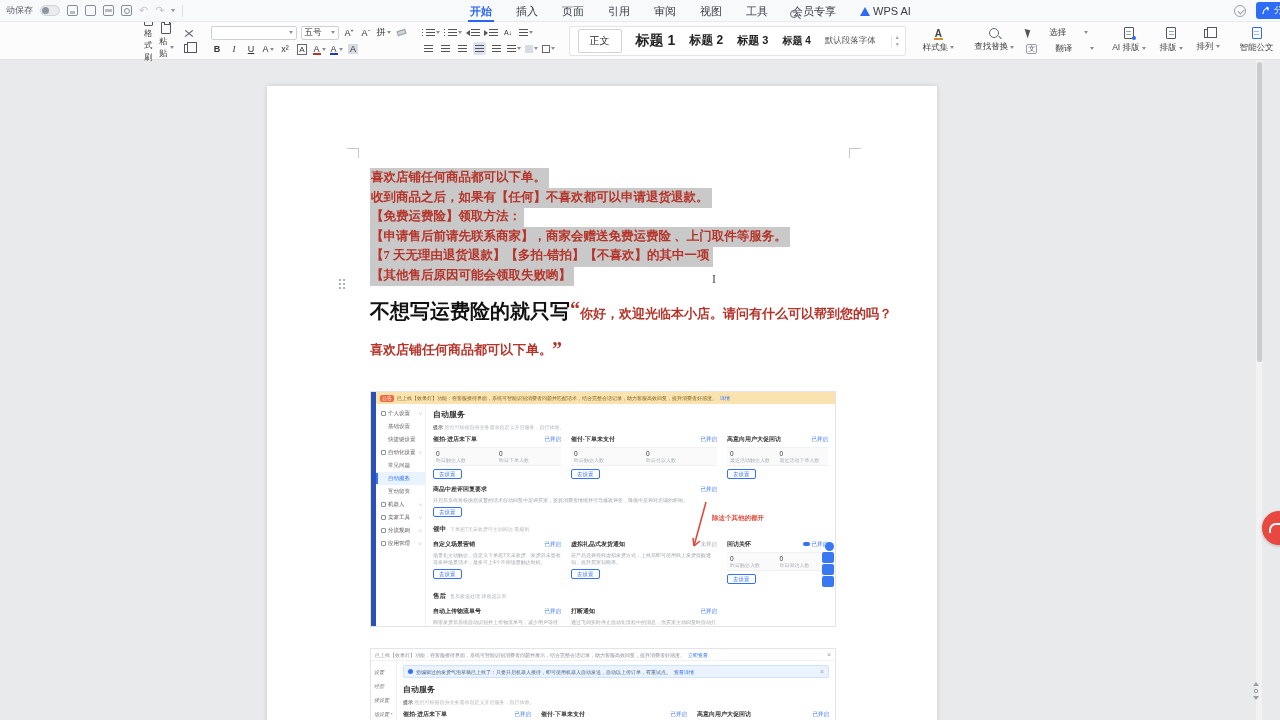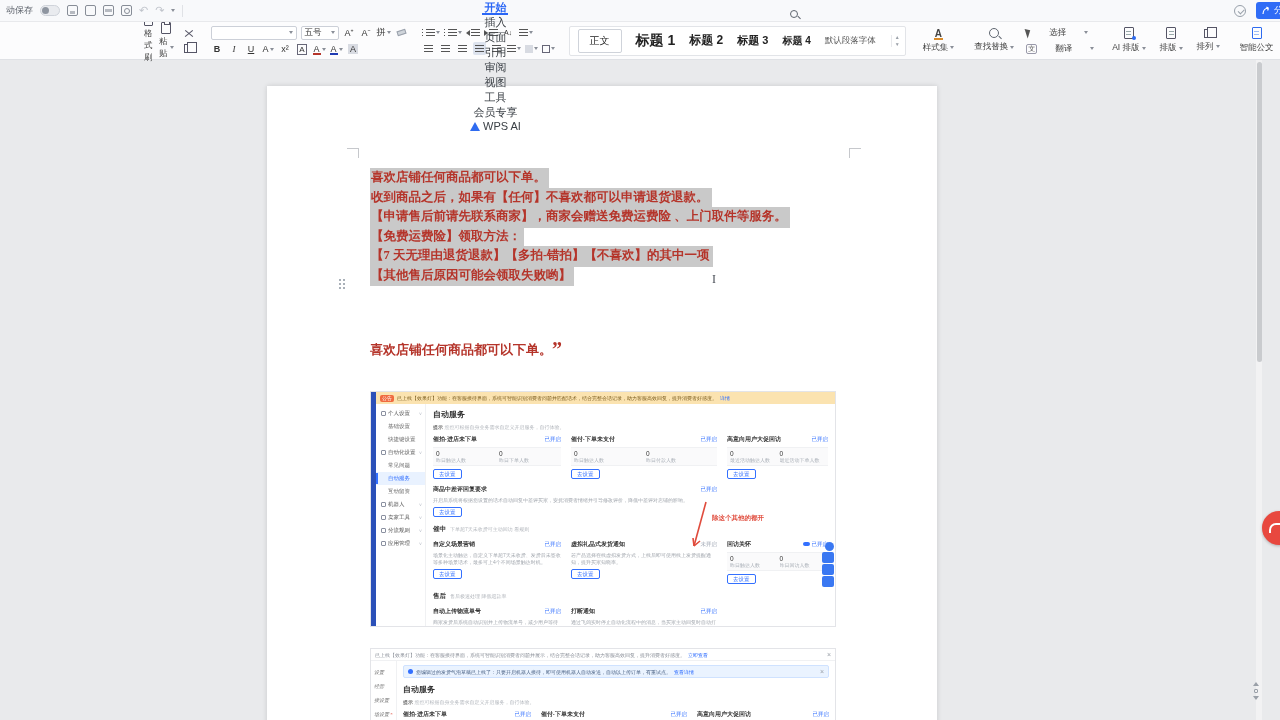--- a/index.html
+++ b/index.html
@@ -12,21 +12,21 @@
   .autosave-label{font-size:9px;color:#5c626b;}
   .tgl{width:20px;height:11px;background:#e9ebef;border:1px solid #cfd3da;border-radius:6px;position:relative;}
   .tgl-knob{position:absolute;left:1px;top:1px;width:7px;height:7px;background:#8e95a0;border-radius:50%;}
   .t-ico{width:11px;height:11px;border:1.2px solid #878d97;border-radius:2px;position:relative;display:inline-block;}
   .t-ico.print::after{content:"";position:absolute;left:1px;right:1px;top:3px;height:3px;background:#b6bac1;}
   .t-ico.save::after{content:"";position:absolute;left:2px;right:2px;bottom:1px;height:3px;background:#b6bac1;}
   .t-ico.preview::after{content:"";position:absolute;left:2px;top:2px;width:4px;height:4px;border:1px solid #878d97;border-radius:50%;}
   .undo,.redo{font-size:11px;color:#c0c4cb;line-height:11px;}
   .cd{display:inline-block;width:0;height:0;border-left:2.5px solid transparent;border-right:2.5px solid transparent;border-top:3px solid #8a8f98;}
   .tb-divider{width:1px;height:12px;background:#e0e2e6;}
-  .menu-tabs{position:absolute;left:458px;top:0;height:22px;display:flex;align-items:center;gap:0;flex-direction:column;}
+  .menu-tabs{position:absolute;left:458px;top:0;height:22px;display:flex;align-items:center;gap:0;}
   .mtab{height:22px;display:flex;align-items:center;gap:3px;padding:0 12px;font-size:11px;color:#3b4046;position:relative;cursor:default;}
   .mtab.active{color:#2a66f5;font-weight:700;}
   .mtab.active::after{content:"";position:absolute;left:10px;right:10px;bottom:0;height:2px;background:#2a66f5;}
   .wps-logo{width:0;height:0;border-left:5px solid transparent;border-right:5px solid transparent;border-bottom:9px solid #2e6bf0;display:inline-block;}
   .tb-search{position:absolute;left:790px;top:4px;}
   .i-mag{width:8px;height:8px;border:1.3px solid #5f6670;border-radius:50%;position:relative;display:inline-block;}
   .i-mag::after{content:"";position:absolute;width:4px;height:1.4px;background:#5f6670;right:-3.5px;bottom:-1px;transform:rotate(45deg);}
   .tb-right{position:absolute;right:34px;top:5px;display:flex;align-items:center;gap:8px;}
   .i-check{width:12px;height:12px;border:1.2px solid #98a0aa;border-radius:50%;position:relative;}
   .i-check::after{content:"";width:5px;height:2.5px;border-left:1.3px solid #98a0aa;border-bottom:1.3px solid #98a0aa;transform:rotate(-45deg);position:absolute;left:2.5px;top:3px;}
@@ -429,28 +429,31 @@
 </div>
 
 <div class="docarea">
   <div class="page">
     <span class="crop-l"></span>
     <span class="crop-r"></span>
 
     <div class="hl-block">
         <div class="hl-row"><span class="hl-line">喜欢店铺任何商品都可以下单。</span></div>
         <div class="hl-row"><span class="hl-line">收到商品之后，如果有【任何】不喜欢都可以申请退货退款。</span></div>
+        <div class="hl-row"><span class="hl-line">【免费运费险】领取方法：</span></div>
         <div class="hl-row"><span class="hl-line">【申请售后前请先联系商家】，商家会赠送免费运费险 、上门取件等服务。</span></div>
-        <div class="hl-row"><span class="hl-line">【免费运费险】领取方法：</span></div>
         <div class="hl-row"><span class="hl-line">【7 天无理由退货退款】【多拍-错拍】【不喜欢】的其中一项</span></div>
         <div class="hl-row"><span class="hl-line">【其他售后原因可能会领取失败哟】</span></div>
       </div>
     <span class="para-handle"></span>
     <span class="ibeam">I</span>
 
+    <div class="headline">
+      <span class="black">不想写运费险的就只写</span><span class="q">“</span><span class="red">你好，欢迎光临本小店。请问有什么可以帮到您的吗？</span>
+    </div>
     <div class="headline2">
       <span class="red">喜欢店铺任何商品都可以下单。</span><span class="q">”</span>
     </div>
 
     <div class="shot shot1">
       <div class="s-bluebar"></div>
       <div class="s-banner">
         <span class="tag">公告</span>
         <span>已上线【效果灯】功能：在客服接待界面，系统可智能识别消费者问题并匹配话术，结合完整会话记录，助力客服高效回复，提升消费者好感度。</span>
         <span class="lnk">详情</span>

